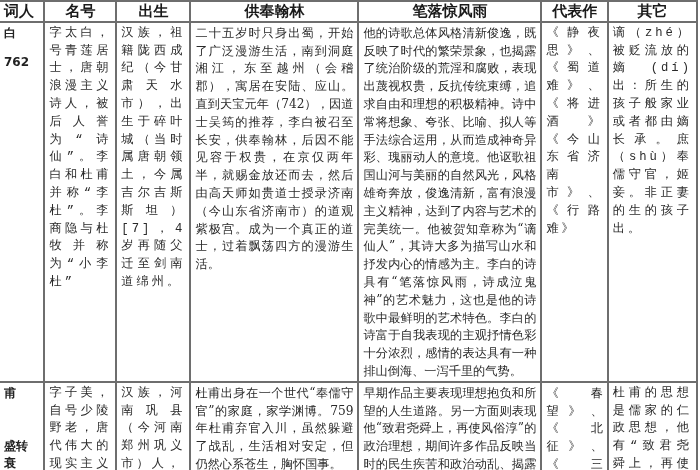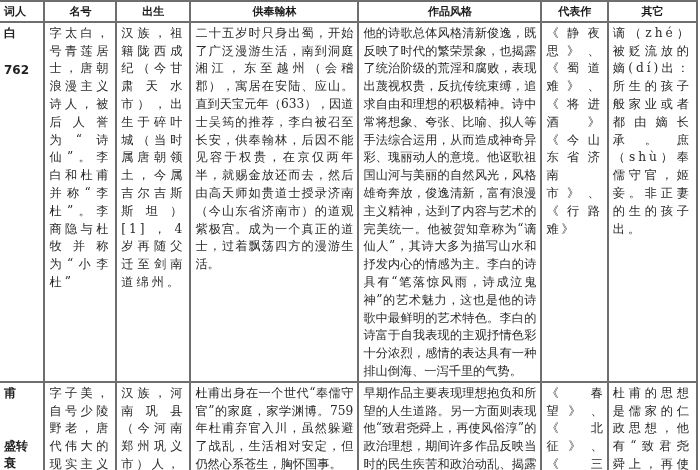--- a/index.html
+++ b/index.html
@@ -15,65 +15,65 @@
   }
   .tbl td, .tbl th {
     border: 2px solid #6e6e6e;
     vertical-align: top;
     padding: 2px 4px 0 4px;
     overflow: hidden;
   }
   .tbl th {
     height: 17px; padding: 1px 4px 0 4px;
     font-family: "DejaVu Sans", "Liberation Sans", sans-serif;
-    font-weight: bold; font-size: 11px; text-align: center; color: #1a1a1a;
+    font-weight: bold; font-size: 15px; text-align: center; color: #1a1a1a;
   }
   .tbl th.first { text-align: left; }
   .tbl tr.row1 td { height: 297px; }
   .tbl tr.row2 td { height: 150px; }
   .just { text-align: justify; text-align-last: left; }
   .name-cell { font-family: "DejaVu Sans", "Liberation Sans", sans-serif; font-weight: bold; font-size: 12px; line-height: 17px; color: #222; }
-  .name-cell .sub { display:block; margin-top: 20px; }
+  .name-cell .sub { display:block; margin-top: 12px; }
   .name-cell.dufu .sub { margin-top: 0; font-weight: bold; font-size: 12px; text-align: right; }
   .name-cell.dufu .era { font-family: "DejaVu Serif", serif; font-weight: bold; display:block;margin-top:36px; }
-  .wide-gap { letter-spacing: 3px; }
+  .wide-gap { letter-spacing: 3px; font-family: Liberation Mono, monospace; }
 </style>
 </head>
 <body>
 
 <table class="tbl">
   <colgroup>
     <col style="width:46px">
     <col style="width:73px">
     <col style="width:75px">
     <col style="width:173px">
     <col style="width:190px">
     <col style="width:67px">
     <col style="width:90px">
   </colgroup>
   <thead>
     <tr>
       <th class="first">词人</th>
       <th>名号</th>
       <th>出生</th>
       <th>供奉翰林</th>
-      <th>作品风格</th>
+      <th>笔落惊风雨</th>
       <th>代表作</th>
       <th>其它</th>
     </tr>
   </thead>
   <tbody>
     <tr class="row1">
       <td class="name-cell">
         <span>白</span>
         <span class="sub">762</span>
       </td>
       <td class="just wide-gap">字太白，号青莲居士，唐朝浪漫主义诗人，被后人誉为“诗仙”。李白和杜甫并称“李杜”。李商隐与杜牧并称为“小李杜”</td>
-      <td class="just wide-gap">汉族，祖籍陇西成纪（今甘肃天水市），出生于碎叶城（当时属唐朝领土，今属吉尔吉斯斯坦）[1]，4岁再随父迁至剑南道绵州。</td>
-      <td class="just">二十五岁时只身出蜀，开始了广泛漫游生活，南到洞庭湘江，东至越州（会稽郡），寓居在安陆、应山。直到天宝元年（633），因道士吴筠的推荐，李白被召至长安，供奉翰林，后因不能见容于权贵，在京仅两年半，就赐金放还而去，然后由高天师如贵道士授录济南（今山东省济南市）的道观紫极宫。成为一个真正的道士，过着飘荡四方的漫游生活。</td>
+      <td class="just wide-gap">汉族，祖籍陇西成纪（今甘肃天水市），出生于碎叶城（当时属唐朝领土，今属吉尔吉斯斯坦）[7]，4岁再随父迁至剑南道绵州。</td>
+      <td class="just">二十五岁时只身出蜀，开始了广泛漫游生活，南到洞庭湘江，东至越州（会稽郡），寓居在安陆、应山。直到天宝元年（742），因道士吴筠的推荐，李白被召至长安，供奉翰林，后因不能见容于权贵，在京仅两年半，就赐金放还而去，然后由高天师如贵道士授录济南（今山东省济南市）的道观紫极宫。成为一个真正的道士，过着飘荡四方的漫游生活。</td>
       <td class="just">他的诗歌总体风格清新俊逸，既反映了时代的繁荣景象，也揭露了统治阶级的荒淫和腐败，表现出蔑视权贵，反抗传统束缚，追求自由和理想的积极精神。诗中常将想象、夸张、比喻、拟人等手法综合运用，从而造成神奇异彩、瑰丽动人的意境。他讴歌祖国山河与美丽的自然风光，风格雄奇奔放，俊逸清新，富有浪漫主义精神，达到了内容与艺术的完美统一。他被贺知章称为“谪仙人”，其诗大多为描写山水和抒发内心的情感为主。李白的诗具有“笔落惊风雨，诗成泣鬼神”的艺术魅力，这也是他的诗歌中最鲜明的艺术特色。李白的诗富于自我表现的主观抒情色彩十分浓烈，感情的表达具有一种排山倒海、一泻千里的气势。</td>
       <td class="just wide-gap">《静夜思》、《蜀道难》、《将进酒》《今山东省济南市》、《行路难》</td>
       <td class="just wide-gap">谪（zhé）被贬流放的嫡(dí)出：所生的孩子般家业或者都由嫡长承。庶（shù）奉儒守官，姬妾。非正妻的生的孩子出。</td>
     </tr>
     <tr class="row2">
       <td class="name-cell dufu">
         <span>甫</span>
         <span class="era">盛转衰</span>
         <span class="sub">770</span>
       </td>

